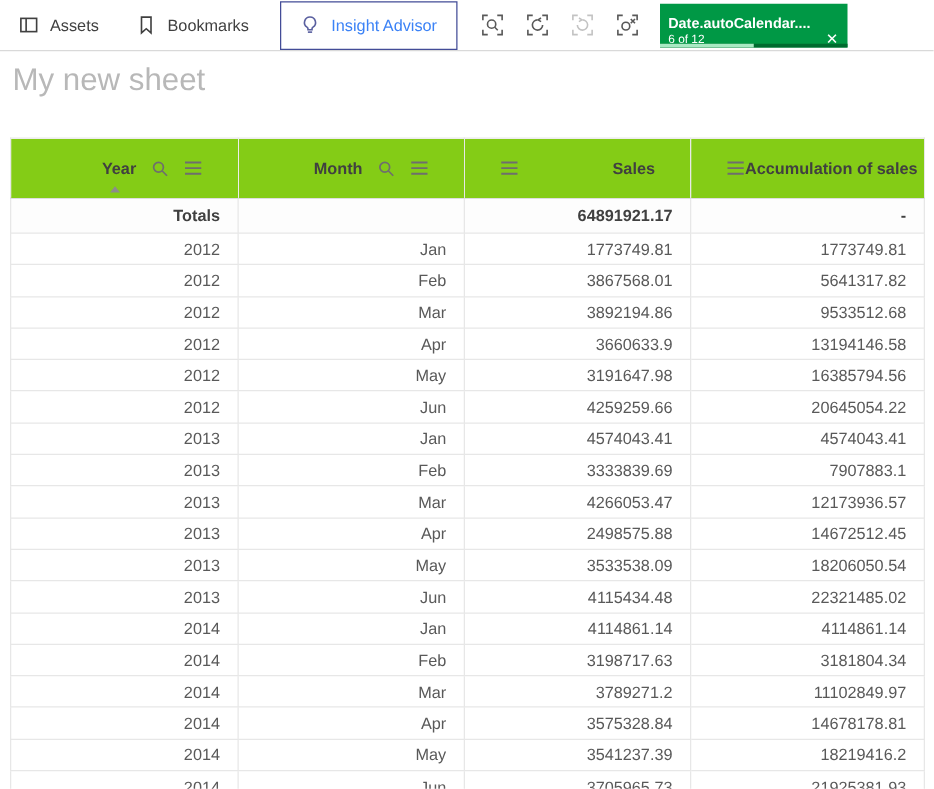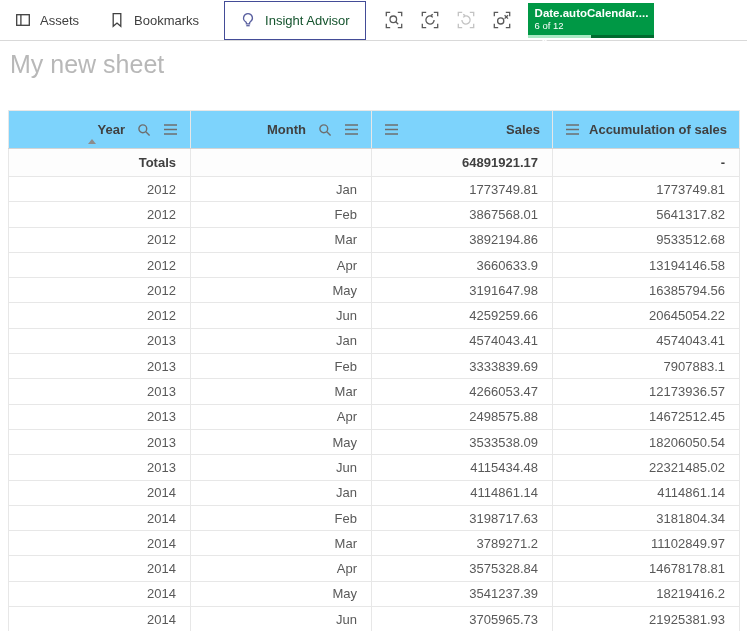--- a/index.html
+++ b/index.html
@@ -2,42 +2,42 @@
 <html><head>
 <meta charset="utf-8">
 <style>
   html,body{margin:0;padding:0;}
   body{width:747px;height:631px;overflow:hidden;background:#fff;font-family:"Liberation Sans",sans-serif;}
 
   
   .topbar{height:41px;background:#fff;border-bottom:1px solid #d9d9d9;display:flex;align-items:center;box-sizing:border-box;}
   .tb-btn{display:flex;align-items:center;gap:9px;height:40px;padding:0 15px;border:none;background:transparent;font-family:inherit;font-size:13px;color:#404040;cursor:pointer;}
   .tb-btn svg{display:block;}
-  .tb-btn.selected{color:#14532d;border:1px solid #434c97;height:39px;margin-left:10px;box-sizing:border-box;}
+  .tb-btn.selected{color:#3b82f6;border:1px solid #434c97;height:39px;margin-left:10px;box-sizing:border-box;}
   .sel-tools{display:flex;align-items:center;gap:8px;margin-left:14px;}
   .sel-tool{width:28px;height:28px;display:flex;align-items:center;justify-content:center;border:none;background:transparent;cursor:pointer;padding:0;}
 
   
-  .chip{width:126px;height:35px;margin-left:12px;background:#009845;color:#fff;position:relative;display:flex;align-items:flex-start;padding:3px 7px 0 7px;box-sizing:border-box;cursor:pointer;flex-direction:column;}
+  .chip{width:150px;height:35px;margin-left:12px;background:#009845;color:#fff;position:relative;display:flex;align-items:flex-end;padding:3px 7px 0 7px;box-sizing:border-box;cursor:pointer;}
   .chip-main{flex:1;min-width:0;}
   .chip-label{font-size:11.5px;font-weight:bold;line-height:14px;white-space:nowrap;overflow:hidden;display:block;}
   .chip-count{font-size:9.5px;line-height:12px;display:block;}
   .chip-close{font-size:12px;line-height:14px;margin-left:5px;margin-top:3px;cursor:pointer;}
   .chip-progress{position:absolute;left:0;right:0;bottom:0;height:3px;background:#006b2f;}
   .chip-progress-fill{height:100%;width:50%;background:#a9e9c3;}
 
   
   .sheet-title{height:69px;box-sizing:border-box;padding:9px 8px 0 10px;font-size:25px;color:#b8b8b8;}
 
   
   .table-card{margin:0 8px;}
   table.qtable{border-collapse:collapse;table-layout:fixed;width:731px;}
   .qtable th,.qtable td{border:1px solid #e7e7e7;white-space:nowrap;overflow:hidden;box-sizing:border-box;}
   .qtable td{font-size:13px;color:#595959;text-align:right;padding:0 14px;height:25.3px;}
-  .qtable thead th{height:38px;border-bottom:1px solid #d4d4d4;position:relative;padding:0;background:#7dd3fc;}
+  .qtable thead th{height:38px;border-bottom:1px solid #d4d4d4;position:relative;padding:16px;background:#84cc16;}
   .th-inner{display:flex;align-items:center;height:100%;padding:0 12px;font-size:13px;font-weight:bold;color:#404040;}
   .th-dim .th-inner{justify-content:flex-end;gap:12px;}
   .th-measure .th-inner{justify-content:space-between;}
   .hicon{display:flex;align-items:center;}
   .sort-caret{position:absolute;bottom:4px;right:94px;width:0;height:0;border-left:4px solid transparent;border-right:4px solid transparent;border-bottom:5px solid #8c8c8c;}
   tr.totals td{font-weight:bold;color:#404040;height:28px;background:#fdfdfd;}
   tr.totals td.ta-l{text-align:right;}
 </style>
 </head>
 <body>

